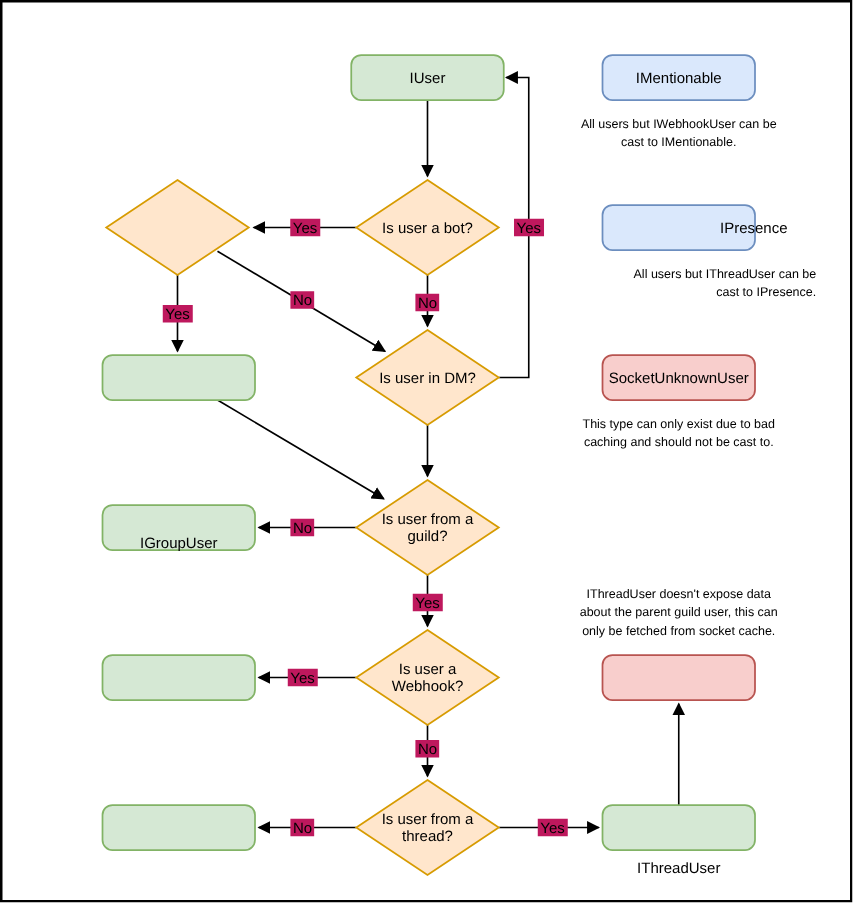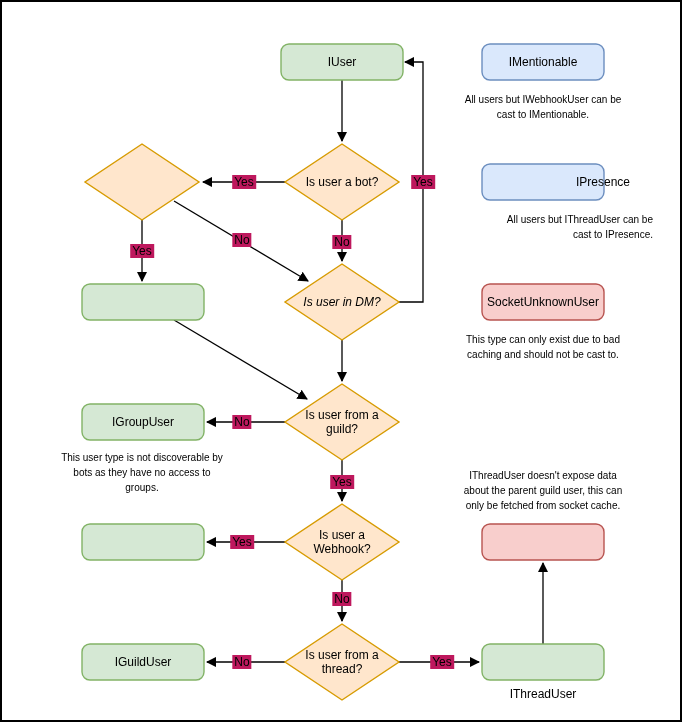--- a/index.html
+++ b/index.html
@@ -92,26 +92,25 @@
     <polygon class="shape" points="340,262 397,300 340,338 283,300" fill="#ffe6cc" stroke="#d79b00"></polygon>
     <polygon class="shape" points="340,382 397,420 340,458 283,420" fill="#ffe6cc" stroke="#d79b00"></polygon>
     <polygon class="shape" points="340,502 397,540 340,578 283,540" fill="#ffe6cc" stroke="#d79b00"></polygon>
     <polygon class="shape" points="340,622 397,660 340,698 283,660" fill="#ffe6cc" stroke="#d79b00"></polygon>
   </svg>
 
   <div class="lbl node-lbl" style="left:279px;top:42px;">IUser</div>
   <div class="lbl node-lbl" style="left:480px;top:42px;">IMentionable</div>
   <div class="lbl node-lbl" style="left:492px;top:162px;margin-left:48px;">IPresence</div>
   <div class="lbl node-lbl" style="left:480px;top:282px;">SocketUnknownUser</div>
-  <div class="lbl node-lbl" style="left:80px;top:402px;">IGroupUser</div>
-  <div class="lbl node-lbl" style="left:80px;top:642px;">IGuildUser</div>
+  <div class="lbl node-lbl" style="left:80px;top:414px;">IGroupUser</div>
   <div class="lbl node-lbl" style="left:480px;top:674px;">IThreadUser</div>
 
   <div class="lbl diamond-lbl" style="left:282px;top:142px;">Is user a bot?</div>
-  <div class="lbl diamond-lbl" style="left:282px;top:262px;font-style:italic;">Is user in DM?</div>
+  <div class="lbl diamond-lbl" style="left:282px;top:262px;">Is user in DM?</div>
   <div class="lbl diamond-lbl" style="left:282px;top:382px;">Is user from a
 guild?</div>
   <div class="lbl diamond-lbl" style="left:282px;top:502px;">Is user a
 Webhook?</div>
   <div class="lbl diamond-lbl" style="left:282px;top:622px;">Is user from a
 thread?</div>
 
   <div class="edge-lbl" style="left:242px;top:180px;">Yes</div>
   <div class="edge-lbl" style="left:340px;top:240px;">No</div>
   <div class="edge-lbl" style="left:140px;top:249px;">Yes</div>
@@ -123,20 +122,17 @@
   <div class="edge-lbl" style="left:340px;top:597px;">No</div>
   <div class="edge-lbl" style="left:240px;top:660px;">No</div>
   <div class="edge-lbl" style="left:440px;top:660px;">Yes</div>
 
   <div class="note" style="left:431px;top:90px;">All users but IWebhookUser can be
 cast to IMentionable.</div>
   <div class="note" style="left:431px;top:210px;text-align:right;">All users but IThreadUser can be
 cast to IPresence.</div>
   <div class="note" style="left:431px;top:330px;">This type can only exist due to bad
 caching and should not be cast to.</div>
-  <div class="note" style="left:30px;top:448px;">This user type is not discoverable by
-bots as they have no access to
-groups.</div>
   <div class="note" style="left:431px;top:466px;">IThreadUser doesn't expose data
 about the parent guild user, this can
 only be fetched from socket cache.</div>
 
 </div>
 
 </body></html>

